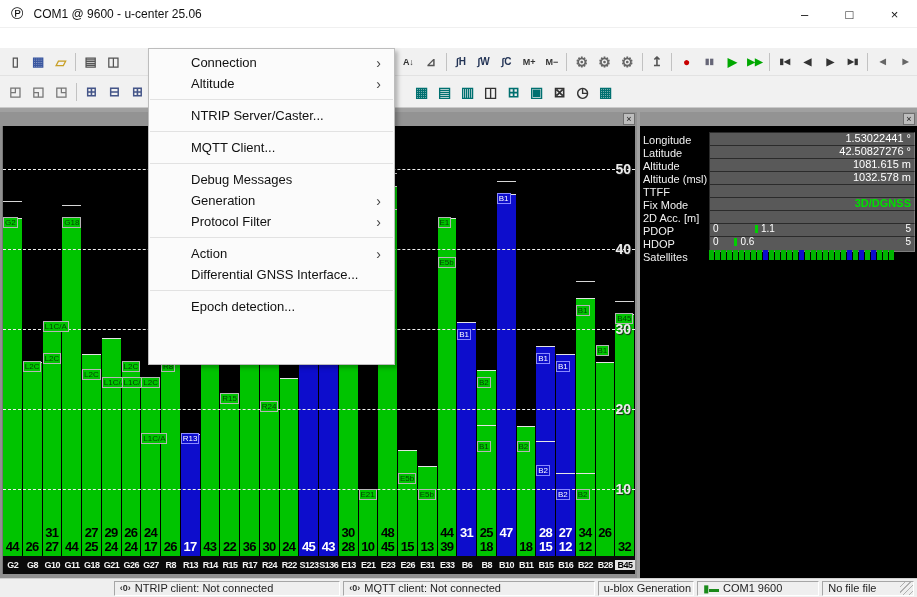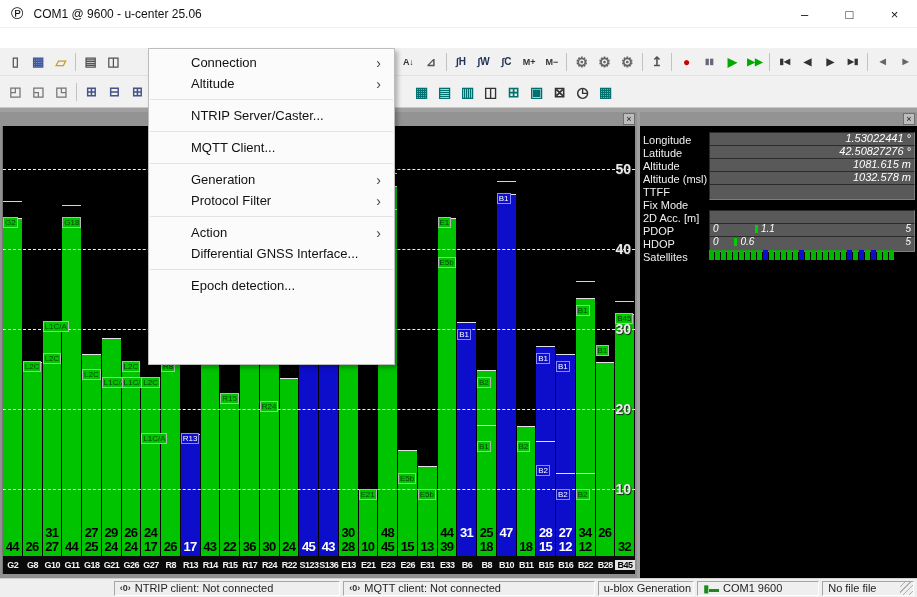--- a/index.html
+++ b/index.html
@@ -51,21 +51,21 @@
   .gridline{position:absolute;left:0;right:0;border-top:1px dashed #f0f0f0;z-index:3;pointer-events:none;}
   .axis-label{position:absolute;right:4px;font-size:14px;font-weight:bold;color:#ececec;z-index:5;text-shadow:1px 1px 1px #222;}
   .id-row{position:absolute;left:2px;width:633px;top:444px;height:18px;background:#0a0a0a;display:flex;align-items:center;border-left:1px solid #777;}
   .id-cell{flex:1;text-align:center;font-size:9px;font-weight:bold;color:#f2f2f2;letter-spacing:-0.5px;white-space:nowrap;}
   .id-cell.selected{background:#e4e4e4;color:#000;}
 
   
   .info-body{position:absolute;top:14px;left:0;right:0;bottom:0;background:#000;padding-top:7px;}
   .info-row{height:13px;display:flex;align-items:center;padding:0 2px 0 3px;}
   .info-label{width:66px;font-size:11px;color:#f0f0f0;white-space:nowrap;}
-  .info-value-area{flex:1;height:16px;position:relative;font-style:italic;}
+  .info-value-area{flex:1;height:16px;position:relative;}
   .val-box{position:absolute;inset:0;background:#595959;border:1px solid;border-color:#2b2b2b #7d7d7d #7d7d7d #2b2b2b;
            color:#fff;font-size:11px;line-height:10px;text-align:right;padding-right:3px;}
   .val-green{color:#00e000;font-weight:bold;}
   .gauge-min{position:absolute;left:3px;top:0;font-size:10px;color:#fff;line-height:10px;}
   .gauge-max{position:absolute;right:3px;top:0;font-size:10px;color:#fff;line-height:10px;text-align:right;padding:0;}
   .gauge-marker{position:absolute;top:1px;width:3px;height:8px;background:#00d000;}
   .gauge-val{position:absolute;top:0;font-size:10px;color:#fff;line-height:10px;}
   .sat-squares{display:flex;gap:1px;align-items:center;height:12px;}
   .sat-sq{width:5px;height:10px;}
   .sq-g{background:#00b400;} .sq-b{background:#0d0dcc;}
@@ -523,20 +523,23 @@
             </div>
           </div>
           <div class="info-row">
             <div class="info-label">TTFF</div>
             <div class="info-value-area">
               <div class="val-box"></div>
             </div>
           </div>
           <div class="info-row">
             <div class="info-label">Fix Mode</div>
+            <div class="info-value-area">
+              <div class="val-box val-green">3D/DGNSS</div>
+            </div>
           </div>
           <div class="info-row">
             <div class="info-label">2D Acc. [m]</div>
             <div class="info-value-area">
               <div class="val-box"></div>
             </div>
           </div>
           <div class="info-row">
             <div class="info-label">PDOP</div>
             <div class="info-value-area">
@@ -636,20 +639,23 @@
       <div class="dd-sep"></div>
       <div class="dd-item">
         <span>NTRIP Server/Caster...</span>
       </div>
       <div class="dd-sep"></div>
       <div class="dd-item">
         <span>MQTT Client...</span>
       </div>
       <div class="dd-sep"></div>
       <div class="dd-item">
+        <span>Debug Messages</span>
+      </div>
+      <div class="dd-item">
         <span>Generation</span>
         <span class="dd-arrow">›</span>
       </div>
       <div class="dd-item">
         <span>Protocol Filter</span>
         <span class="dd-arrow">›</span>
       </div>
       <div class="dd-sep"></div>
       <div class="dd-item">
         <span>Action</span>

